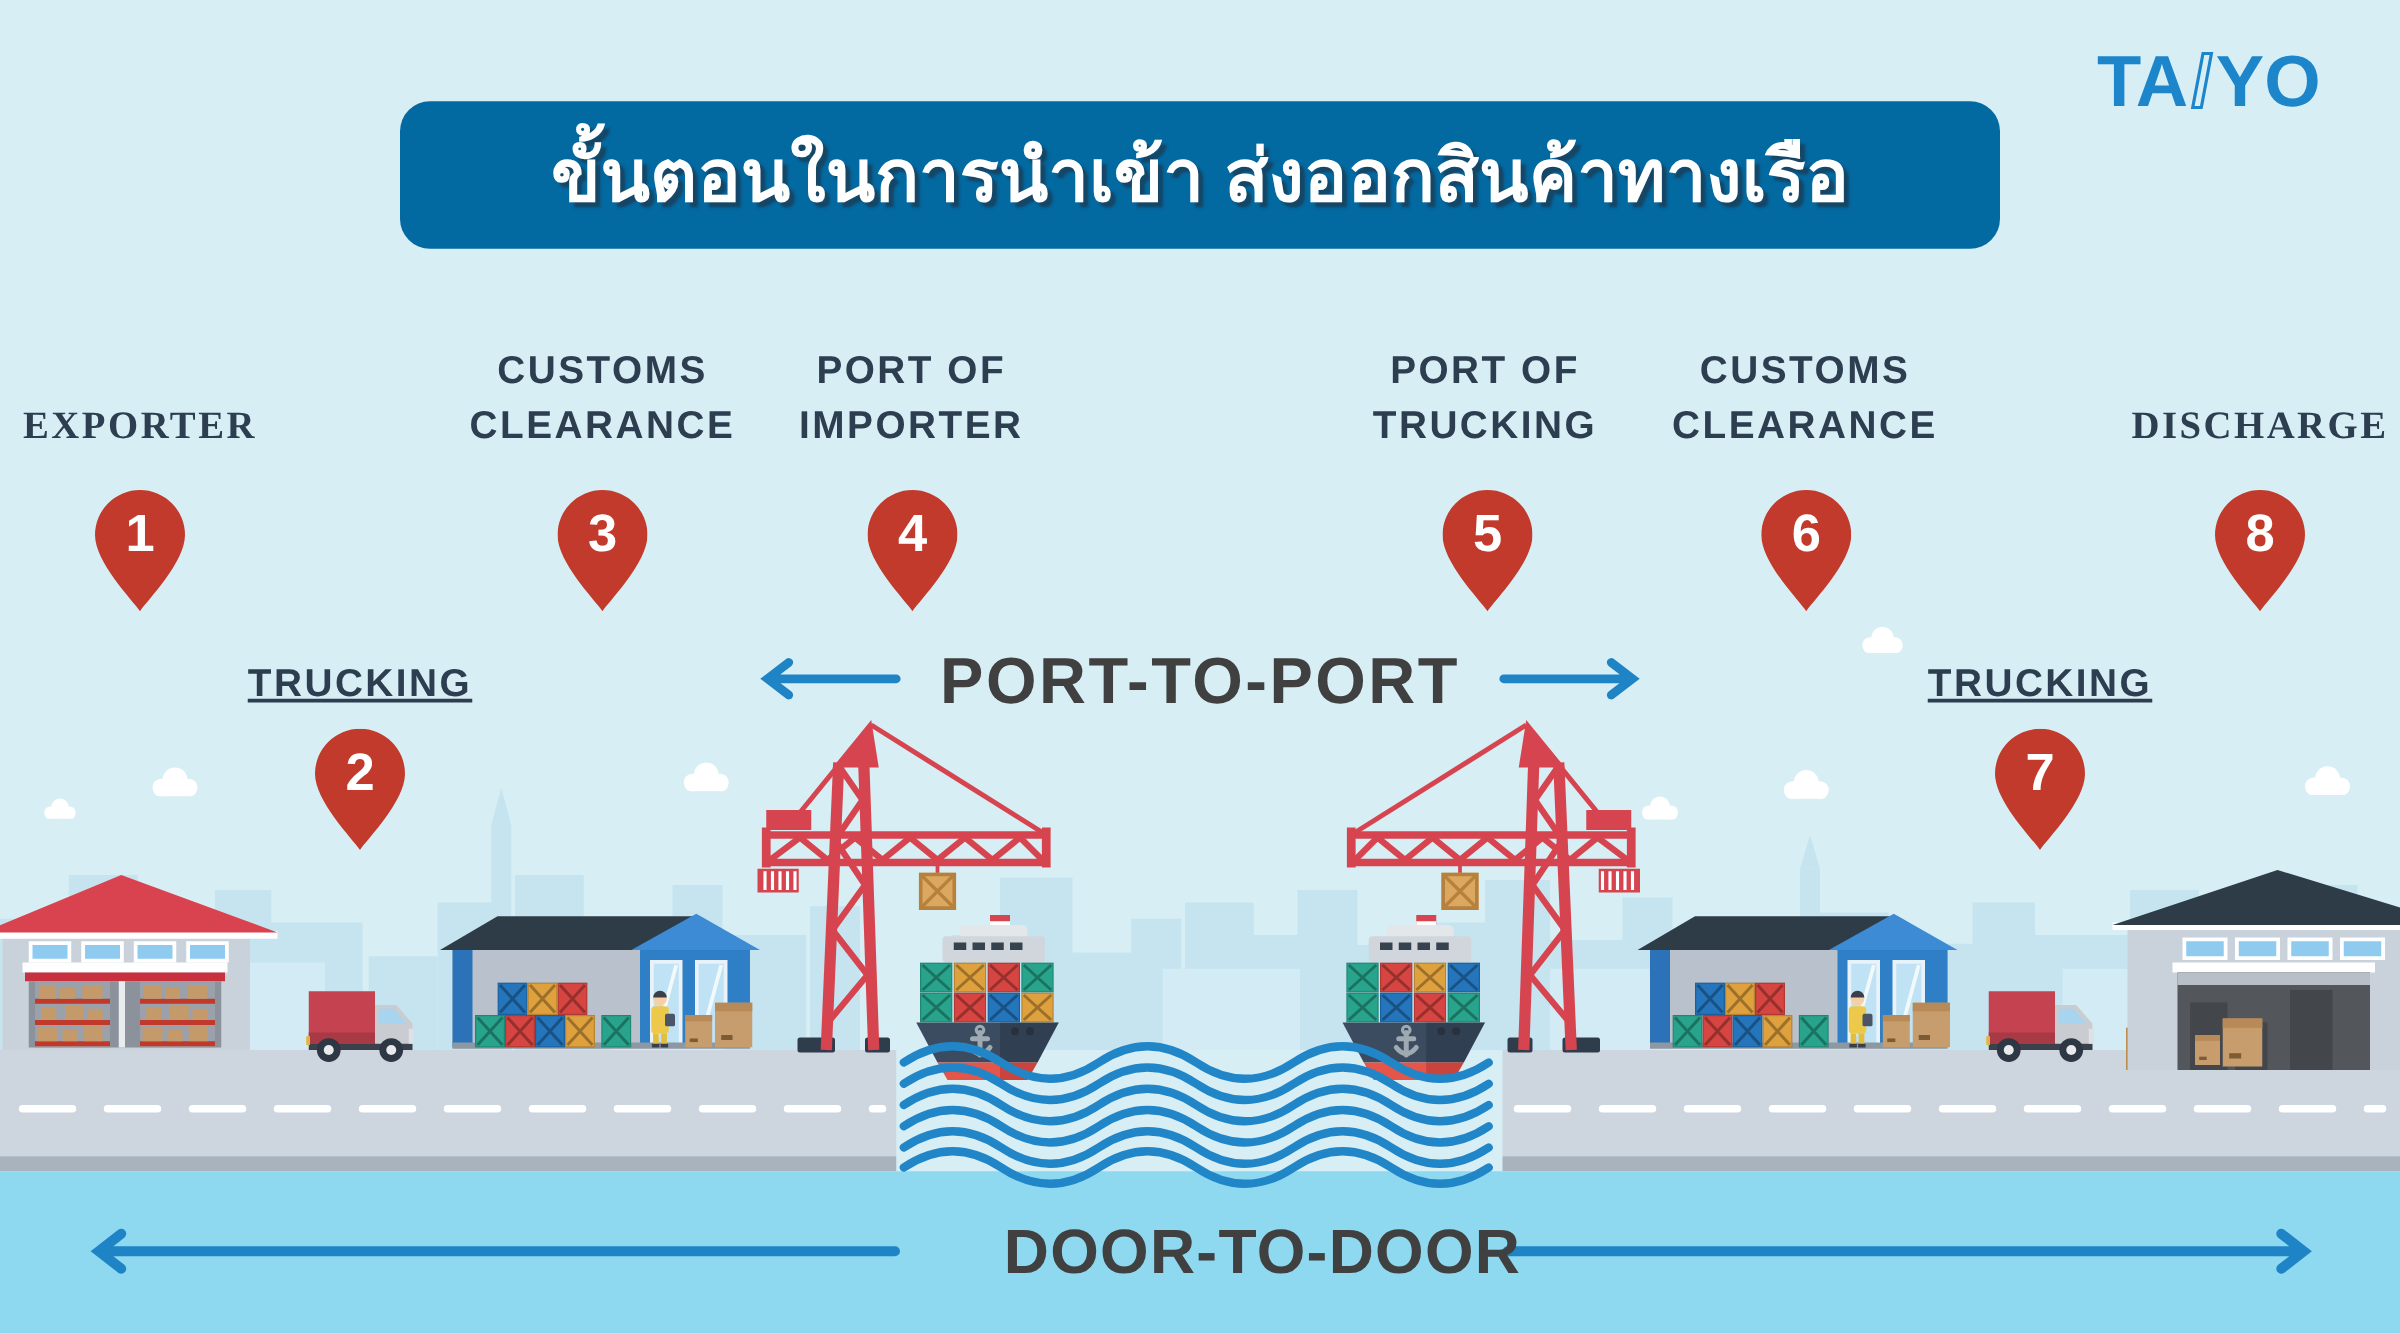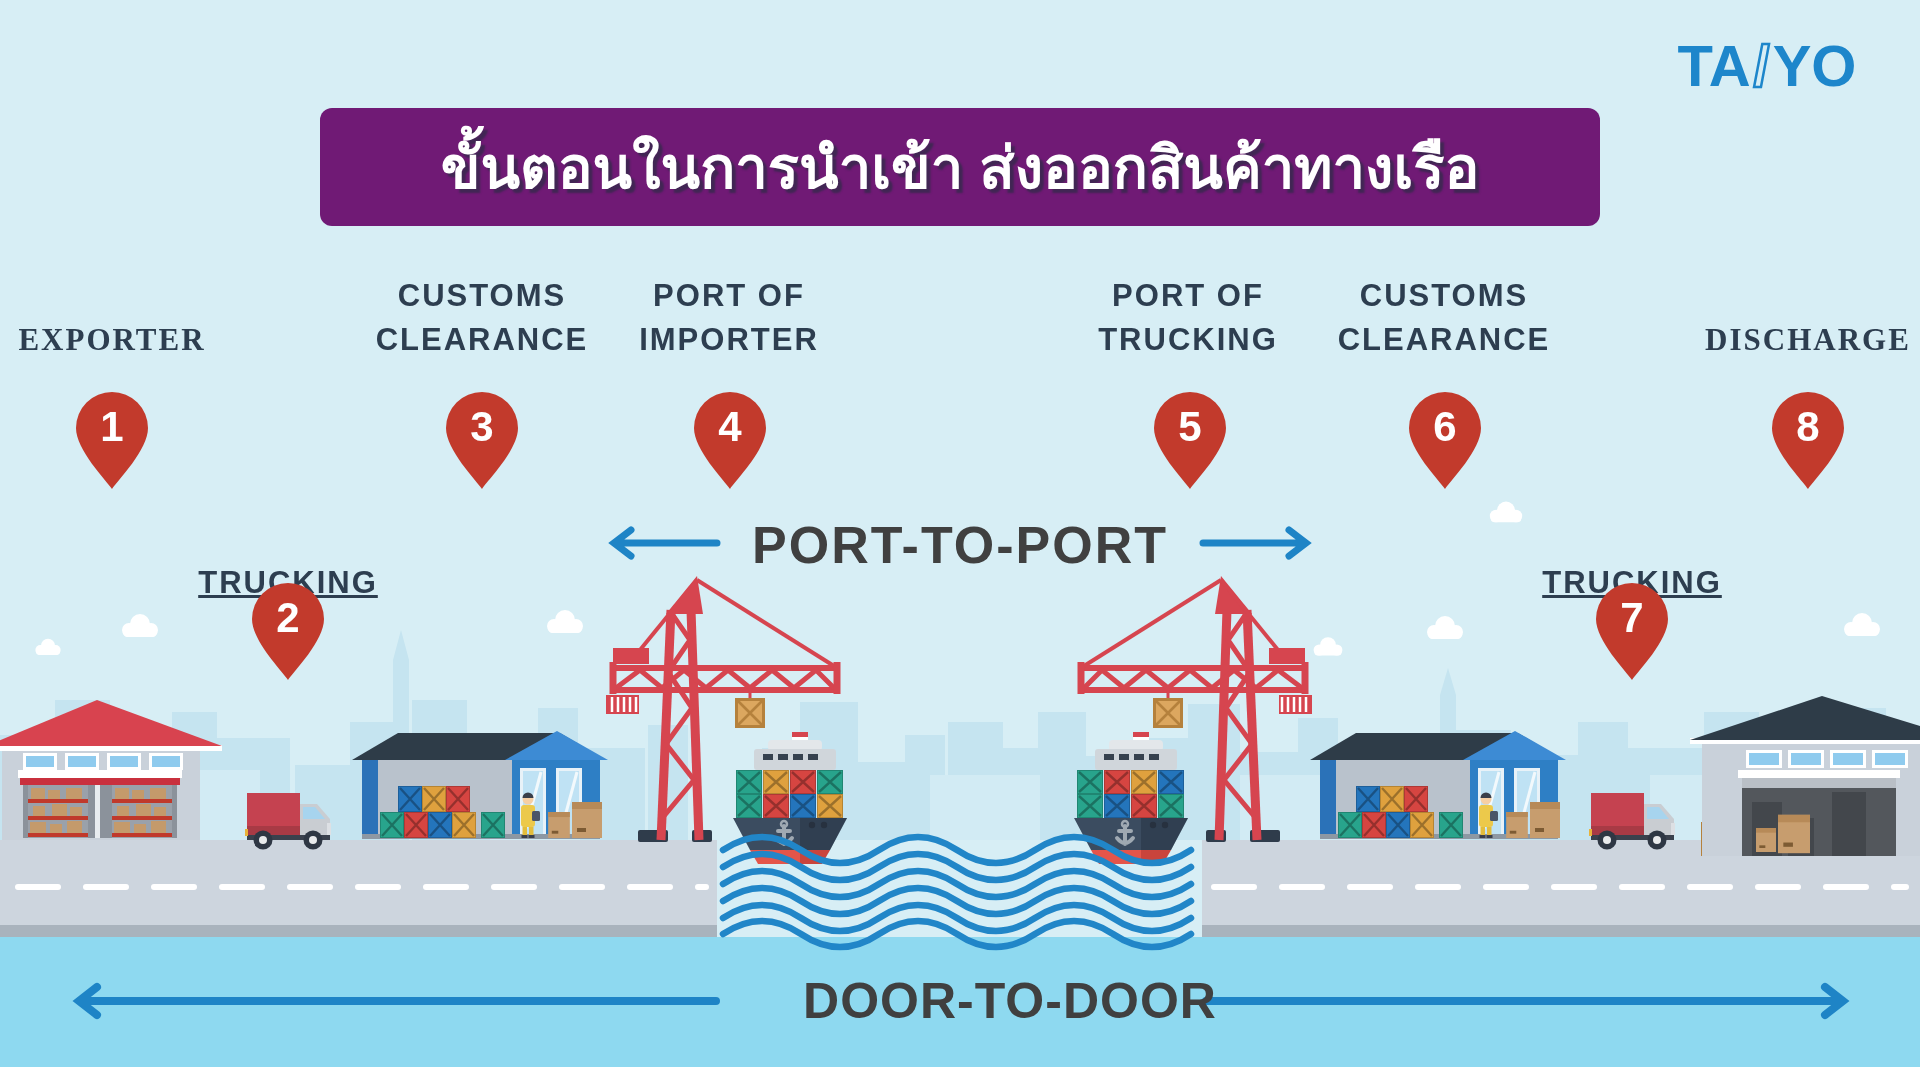--- a/index.html
+++ b/index.html
@@ -21,34 +21,33 @@
     font-size:58px;font-weight:800;color:#1d86cb;letter-spacing:0px;margin-top:24px;
   }
   .logo .slash{
     color:transparent;-webkit-text-stroke:2.5px #1d86cb;
     margin:0 3px;font-weight:700;
   }
 
   
   .banner{
     position:absolute;left:320px;top:81px;width:1280px;height:118px;
-    background:#701a75;border-radius:12px;
-    display:flex;align-items:center;justify-content:center;margin-top:27px;
+    background:#0369a1;border-radius:24px;
+    display:flex;align-items:center;justify-content:center;
   }
   .banner .title{
     color:#ffffff;font-size:58px;font-weight:800;white-space:nowrap;
     text-shadow:4px 4px 2px rgba(33,47,61,.6);
   }
 
   
   .step-label{
     position:absolute;color:#2d3e50;font-weight:800;font-size:31px;
     line-height:44px;letter-spacing:2px;text-align:center;
     transform:translateX(-50%);
-    margin-top:36px;
   }
   .row-top{bottom:705px;} 
   .oneline{white-space:nowrap;font-family:Liberation Serif, serif;}
   .twoline{width:250px;}
   .row-truck{top:525px;white-space:nowrap;text-decoration:underline;}
 
   
   .route{
     position:absolute;transform:translateX(-50%);
     color:#404040;font-weight:800;white-space:nowrap;

